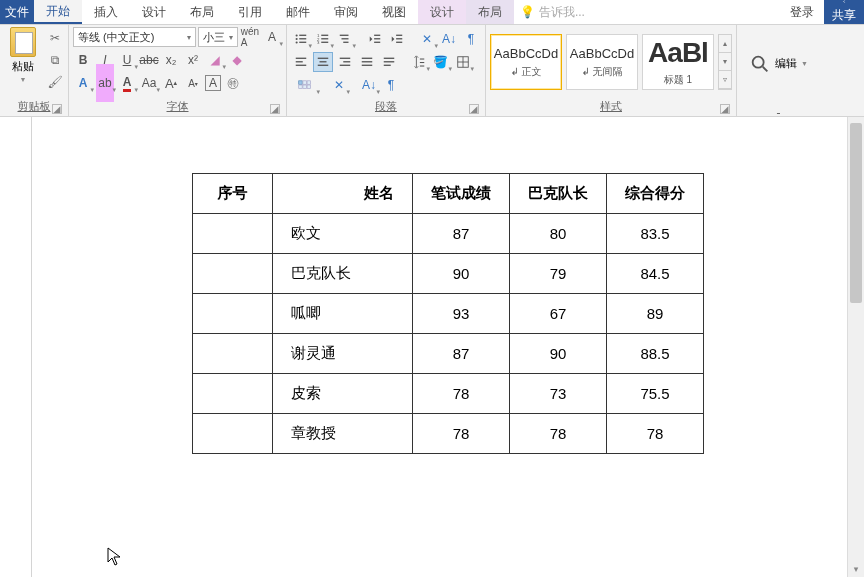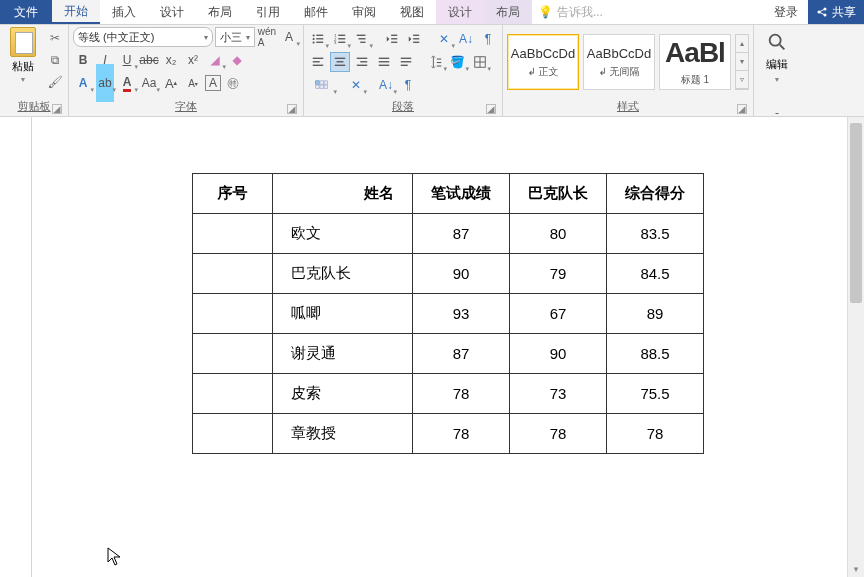--- a/index.html
+++ b/index.html
@@ -1,28 +1,28 @@
 <!DOCTYPE html>
 <html><head>
 <meta charset="utf-8">
 <style>
 * { margin:0; padding:0; box-sizing:border-box; font-family:"Microsoft YaHei","Segoe UI",sans-serif; }
 body { width:864px; height:577px; background:#fff; overflow:hidden; position:relative; user-select:none; }
 
 
 .menubar { height:25px; background:#fff; display:flex; align-items:stretch; font-size:12px; border-bottom:1px solid #d4d4d4; }
-.menubar .file-tab { background:#2b579a; color:#fff; padding:0 14px; display:flex; align-items:center; }
+.menubar .file-tab { background:#2b579a; color:#fff; padding:0 5px; display:flex; align-items:center; }
 .menubar .tab { padding:0 12px; display:flex; align-items:center; color:#444; cursor:pointer; }
 .menubar .tab.active { border-bottom:2px solid #2b579a; color:#2b579a; background:#f3f3f3; }
 .menubar .ctx { background:#f0e0f4; color:#555; }
 .menubar .ctx.lighter { background:#e8e0f0; }
 .menubar .spacer { flex:1; display:flex; align-items:center; padding-left:6px; color:#aaa; }
 .menubar .bulb { margin-right:4px; }
 .menubar .login { padding:0 10px; display:flex; align-items:center; color:#444; }
-.menubar .share { background:#2b579a; color:#fff; padding:0 8px; display:flex; align-items:center; gap:4px; }
+.menubar .share { background:#2b579a; color:#fff; padding:0 8px; display:flex; align-items:center; gap:4px;flex-direction:column; }
 
 
 .ribbon { height:92px; background:#f3f3f3; border-bottom:1px solid #d4d4d4; display:flex; font-size:12px; }
 .group { border-right:1px solid #d4d4d4; display:flex; flex-direction:column; padding:2px 4px 0; }
 .group-body { flex:1; display:flex; gap:4px; }
 .group-label { text-align:center; font-size:11px; color:#666; padding:2px 0; position:relative;text-decoration:underline; }
 .group-label .dlg { position:absolute; right:2px; bottom:2px; font-size:9px; color:#888; border:1px solid #bbb; width:10px; height:10px; line-height:8px; }
 
 
 .clip-col { display:flex; flex-direction:column; align-items:center; gap:2px; padding:0 6px; }
@@ -33,39 +33,39 @@
 .mini-btn { width:18px; height:18px; display:flex; align-items:center; justify-content:center; color:#666; font-size:12px; cursor:pointer; }
 
 
 .rb { width:20px; height:20px; display:flex; align-items:center; justify-content:center; font-size:12px; color:#555; cursor:pointer; position:relative; }
 .rb.dd:after { content:"▾"; font-size:7px; color:#888; position:absolute; bottom:-1px; right:-1px; }
 .rb svg { width:14px; height:14px; }
 
 
 .font-top { display:flex; gap:2px; align-items:center; }
 .combo { height:20px; border:1px solid #c0c0c0; background:#fff; display:flex; align-items:center; padding:0 4px; font-size:11px; color:#333; }
-.combo.font { width:140px; justify-content:space-between;border-radius:8px; }
+.combo.font { width:123px; justify-content:space-between; }
 .combo.size { width:40px; justify-content:space-between; }
 .combo .ar { font-size:8px; color:#777; }
 .font-row { display:flex; gap:2px; align-items:center; }
 .para-row { display:flex; gap:2px; }
 .rb.sel { background:#c8def0; border:1px solid #7fb0d8; }
 
 
 .styles-body { display:flex; align-items:center; gap:4px; }
 .style-card { width:72px; height:56px; border:1px solid #d4d4d4; background:#fff; display:flex; flex-direction:column; align-items:center; justify-content:center; font-size:10px; cursor:pointer; }
 .style-card.sel { border:1px solid #f0b000; box-shadow:inset 0 0 0 1px #ffe8a0; }
 .style-prev { font-size:13px; color:#333; margin-bottom:4px; }
 .style-prev.big { font-size:28px; font-weight:bold; letter-spacing:-1px; }
 .style-name { font-size:10px; color:#555; }
 .style-nav { width:14px; display:flex; flex-direction:column; border:1px solid #d0d0d0; }
 .style-nav div { height:18px; display:flex; align-items:center; justify-content:center; font-size:8px; color:#777; border-bottom:1px solid #d0d0d0; cursor:pointer; }
 
 
-.edit-col { display:flex; flex-direction:column; align-items:center; padding:4px 8px; gap:4px; }
+.edit-col { display:flex; flex-direction:row; align-items:center; padding:4px 8px; gap:4px; }
 .edit-icon { width:22px; height:22px; display:flex; align-items:center; justify-content:center; }
 
 
 .doc-area { position:absolute; top:117px; left:0; right:0; bottom:0; background:#fff; display:flex; }
 .doc-area .margin { width:32px; background:#fff; border-right:0; }
 .doc-area .page { flex:1; background:#fff; box-shadow:0 0 0 1px #d4d4d4; padding:56px 80px 40px 80px; position:relative; }
 
 table.tbl { border-collapse:collapse; margin:0 auto; }
 table.tbl td { border:1px solid #333; padding:8px 18px; font-size:15px; text-align:center; min-width:80px; height:40px; }
 table.tbl tr.hd td { font-weight:600; }
@@ -157,21 +157,21 @@
         <div class="rb">x₂</div>
         <div class="rb">x²</div>
         <div class="rb dd" style="color:#d07ab8;">◢</div>
         <div class="rb" style="color:#d07ab8;">◆</div>
       </div>
       <div class="font-row">
         <div class="rb dd" style="color:#3a7bc8;">
             <b>A</b>
           </div>
         <div class="rb dd">
-            <span style="background:#7dd3fc;padding:12px 2px;">ab</span>
+            <span style="background:#f0abfc;padding:12px 2px;">ab</span>
           </div>
         <div class="rb dd">
             <span style="border-bottom:3px solid #d02020;"><b>A</b></span>
           </div>
         <div class="rb dd">Aa</div>
         <div class="rb" style="font-size:13px;">A<sup style="font-size:7px;">▴</sup></div>
         <div class="rb" style="font-size:10px;">A<sup style="font-size:6px;">▾</sup></div>
         <div class="rb" style="border:1px solid #888;width:16px;height:16px;">A</div>
         <div class="rb">㊕</div>
       </div>

